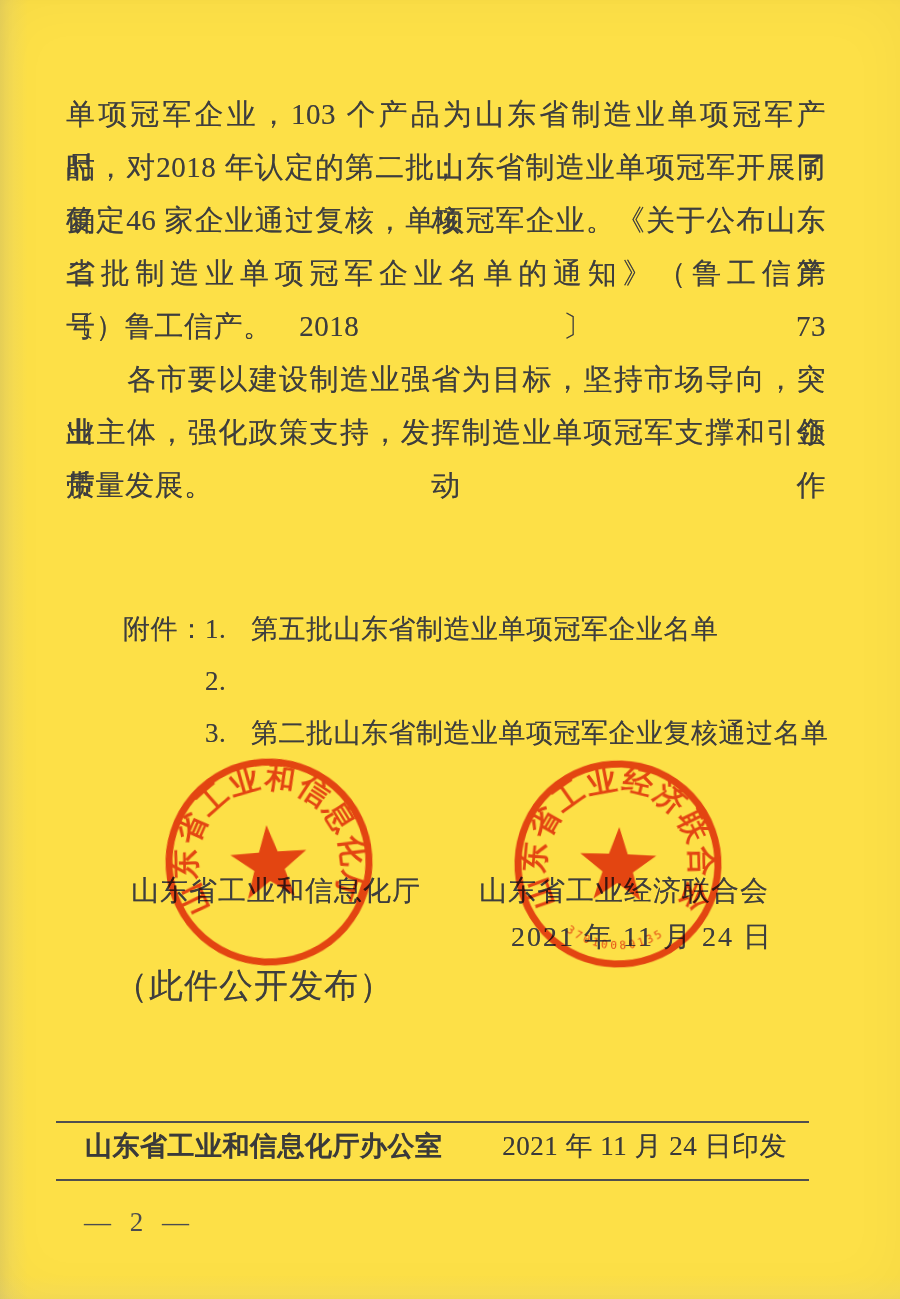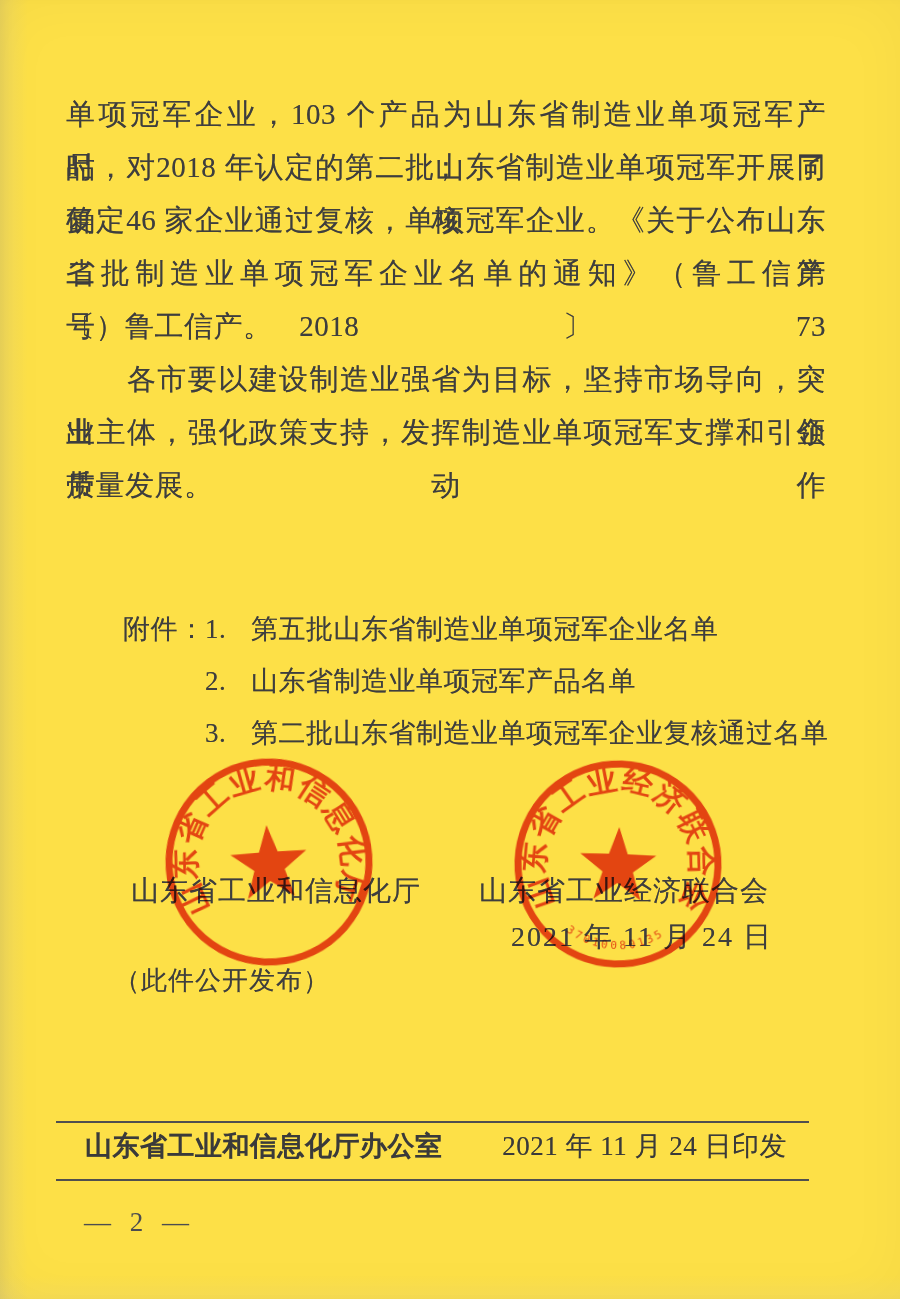--- a/index.html
+++ b/index.html
@@ -39,21 +39,21 @@
   .att-num { width:46px; flex:0 0 46px; }
 
   .sig-org {
     position:absolute; font-size:28px; letter-spacing:1px; white-space:nowrap;
     text-shadow: 0 0 .6px rgba(62,62,62,.55);
   }
   .sig-org.left  { left:131px; top:872px; }
   .sig-org.right { left:479px; top:872px; }
   .sig-date { position:absolute; left:511px; top:918px; font-size:28px; letter-spacing:2px; white-space:nowrap;
               text-shadow:0 0 .6px rgba(62,62,62,.55); }
-  .public-note { position:absolute; left:114px; top:963px; font-size:26px; letter-spacing:1px; white-space:nowrap;
+  .public-note { position:absolute; left:114px; top:963px; font-size:34px; letter-spacing:1px; white-space:nowrap;
                  text-shadow:0 0 .6px rgba(62,62,62,.55); }
 
   .seal { position:absolute; width:220px; height:220px; opacity:.9; mix-blend-mode:multiply;
           filter: blur(.3px); }
   .seal-left  { left:159px; top:752px; transform:rotate(-4deg); }
   .seal-right { left:508px; top:754px; transform:rotate(2deg); }
   .seal-ring { fill:none; stroke:var(--seal-color,#e23a28); stroke-width:7; }
   .seal-star { fill:var(--seal-color,#e23a28); }
   .seal-text { fill:var(--seal-color,#e23a28); font-size:30px; font-weight:bold;
                font-family:"Liberation Serif","DejaVu Serif",serif; letter-spacing:2px; }
@@ -99,21 +99,20 @@
 
   <section class="attachments">
     <div class="att-row">
       <span class="att-label">附件：</span>
       <span class="att-num">1.</span>
       <span class="att-text">第五批山东省制造业单项冠军企业名单</span>
     </div>
     <div class="att-row">
       <span class="att-spacer"></span>
       <span class="att-num">2.</span>
-      <span class="att-text">山东省制造业单项冠军产品名单</span>
     </div>
     <div class="att-row">
       <span class="att-spacer"></span>
       <span class="att-num">3.</span>
       <span class="att-text">第二批山东省制造业单项冠军企业复核通过名单</span>
     </div>
   </section>
 
   <div class="sig-org left">山东省工业和信息化厅</div>
   <div class="sig-org right">山东省工业经济联合会</div>

